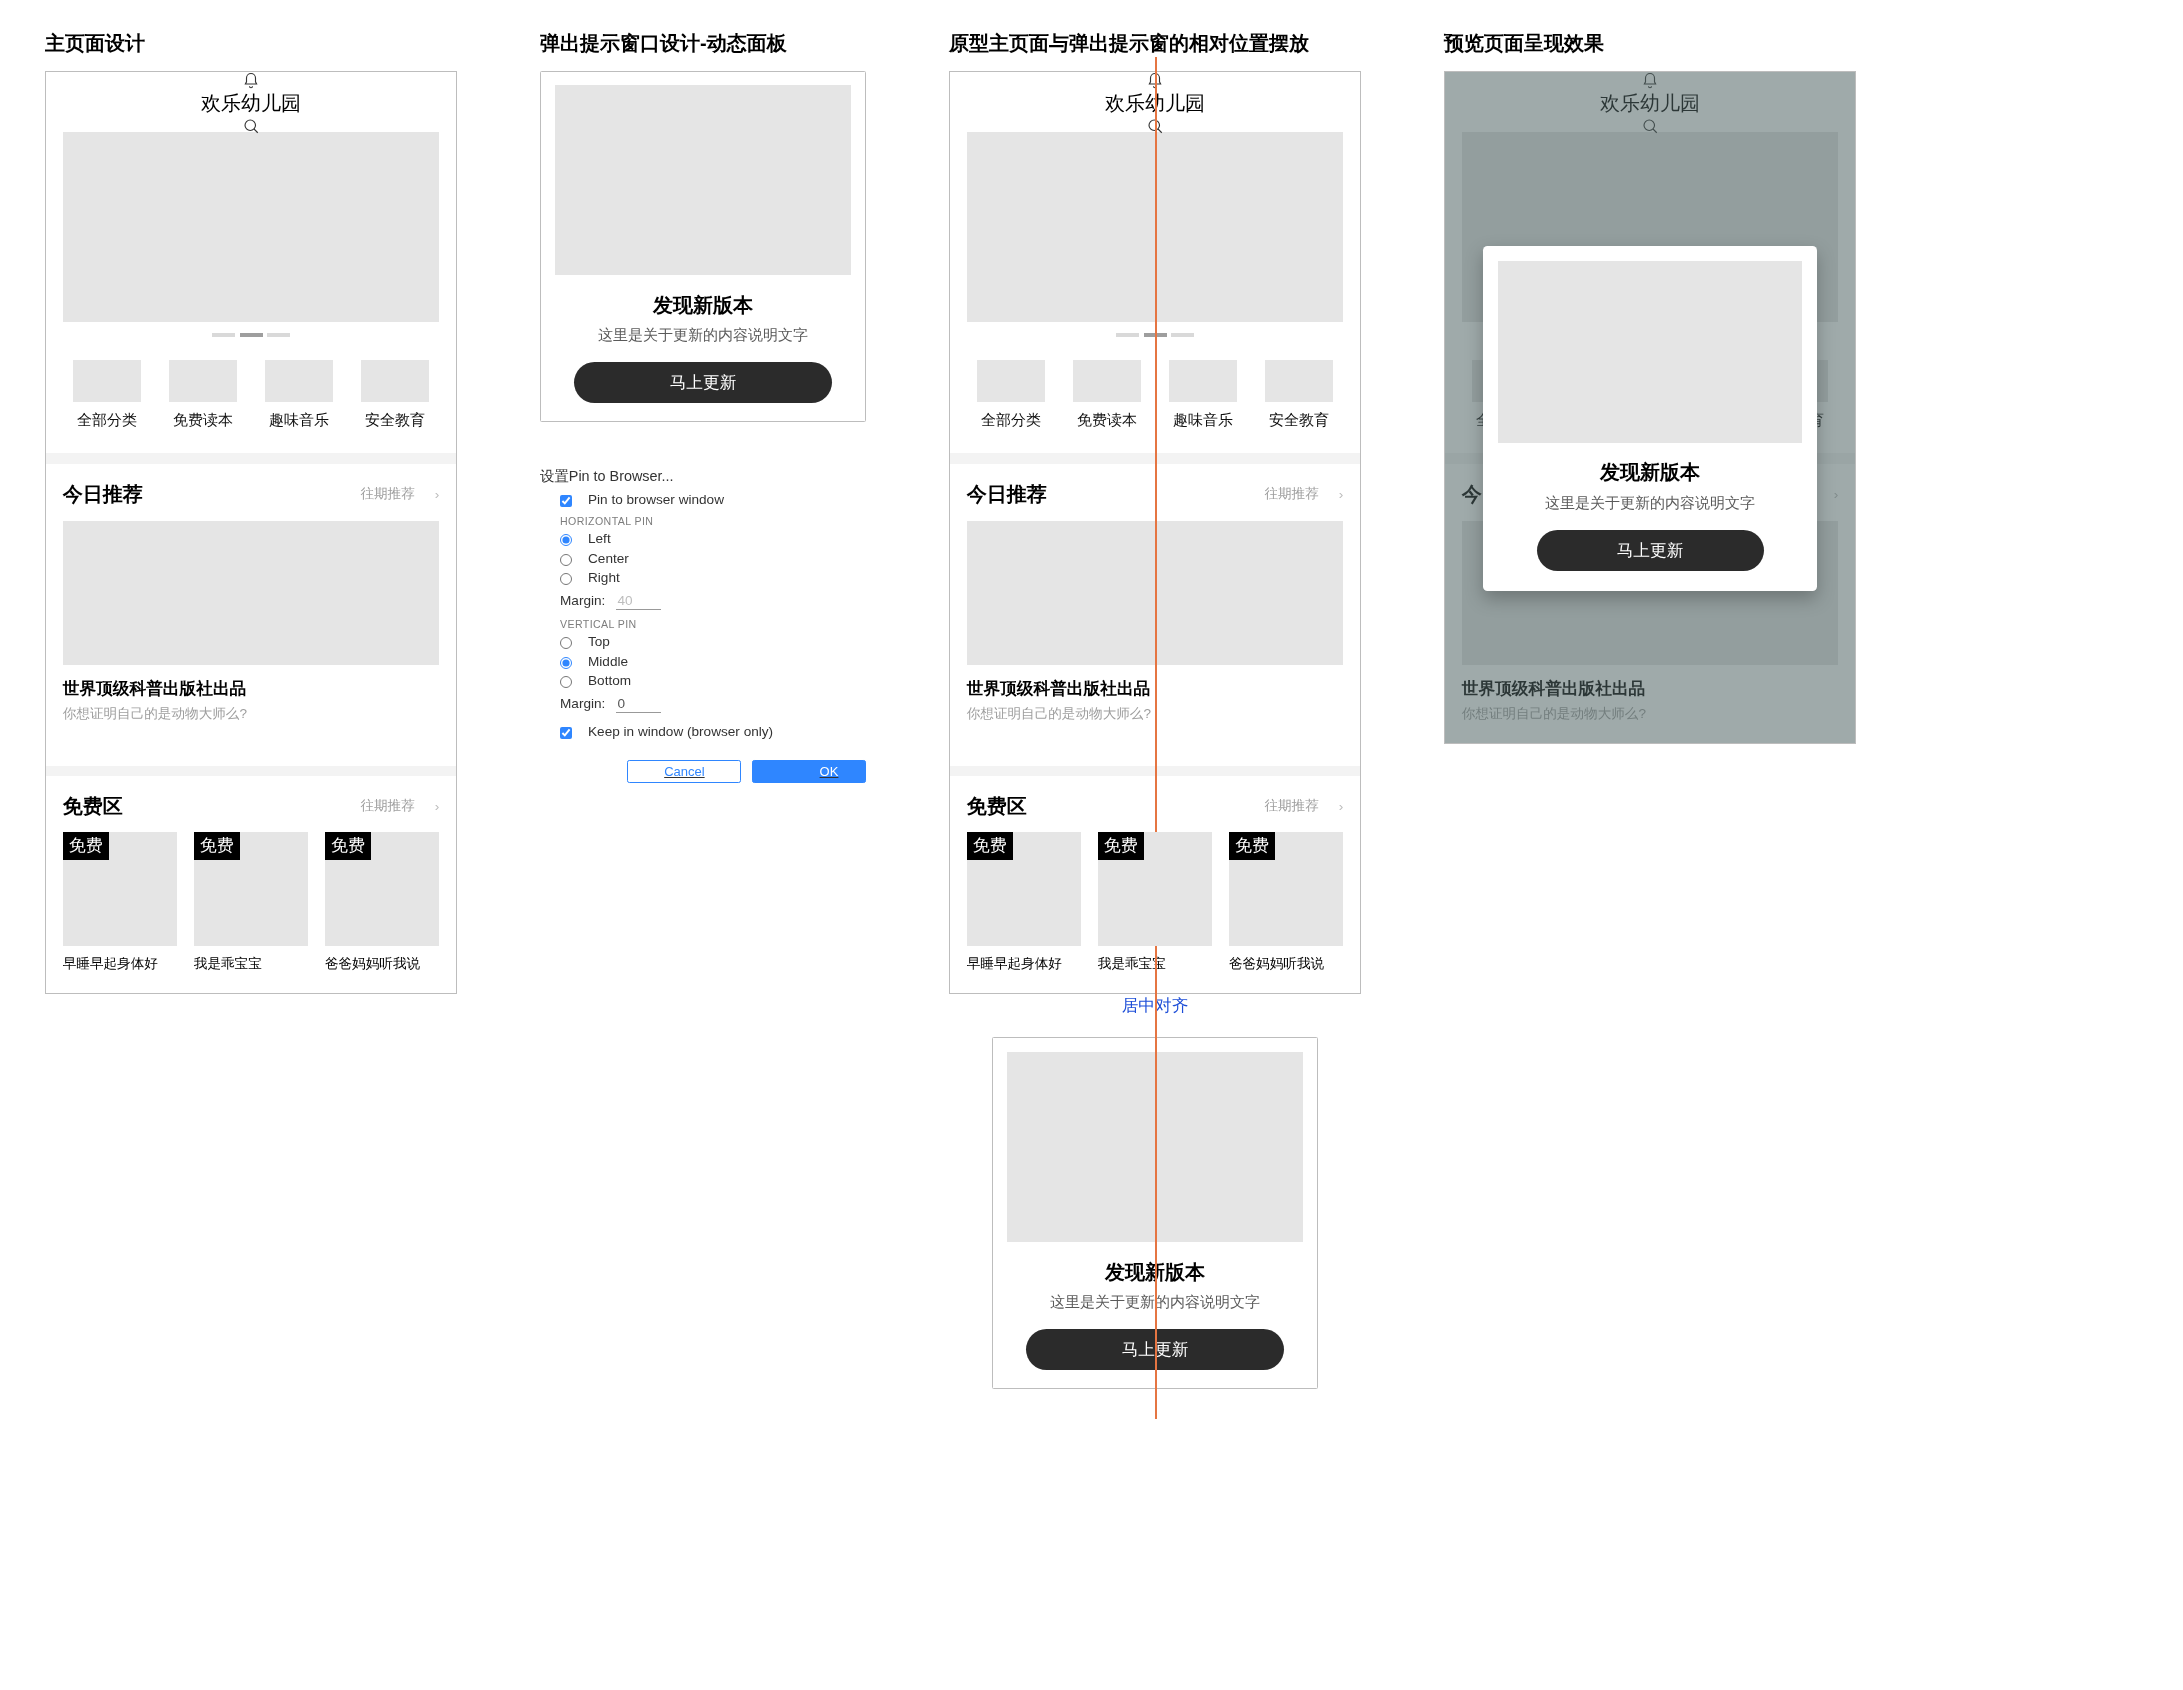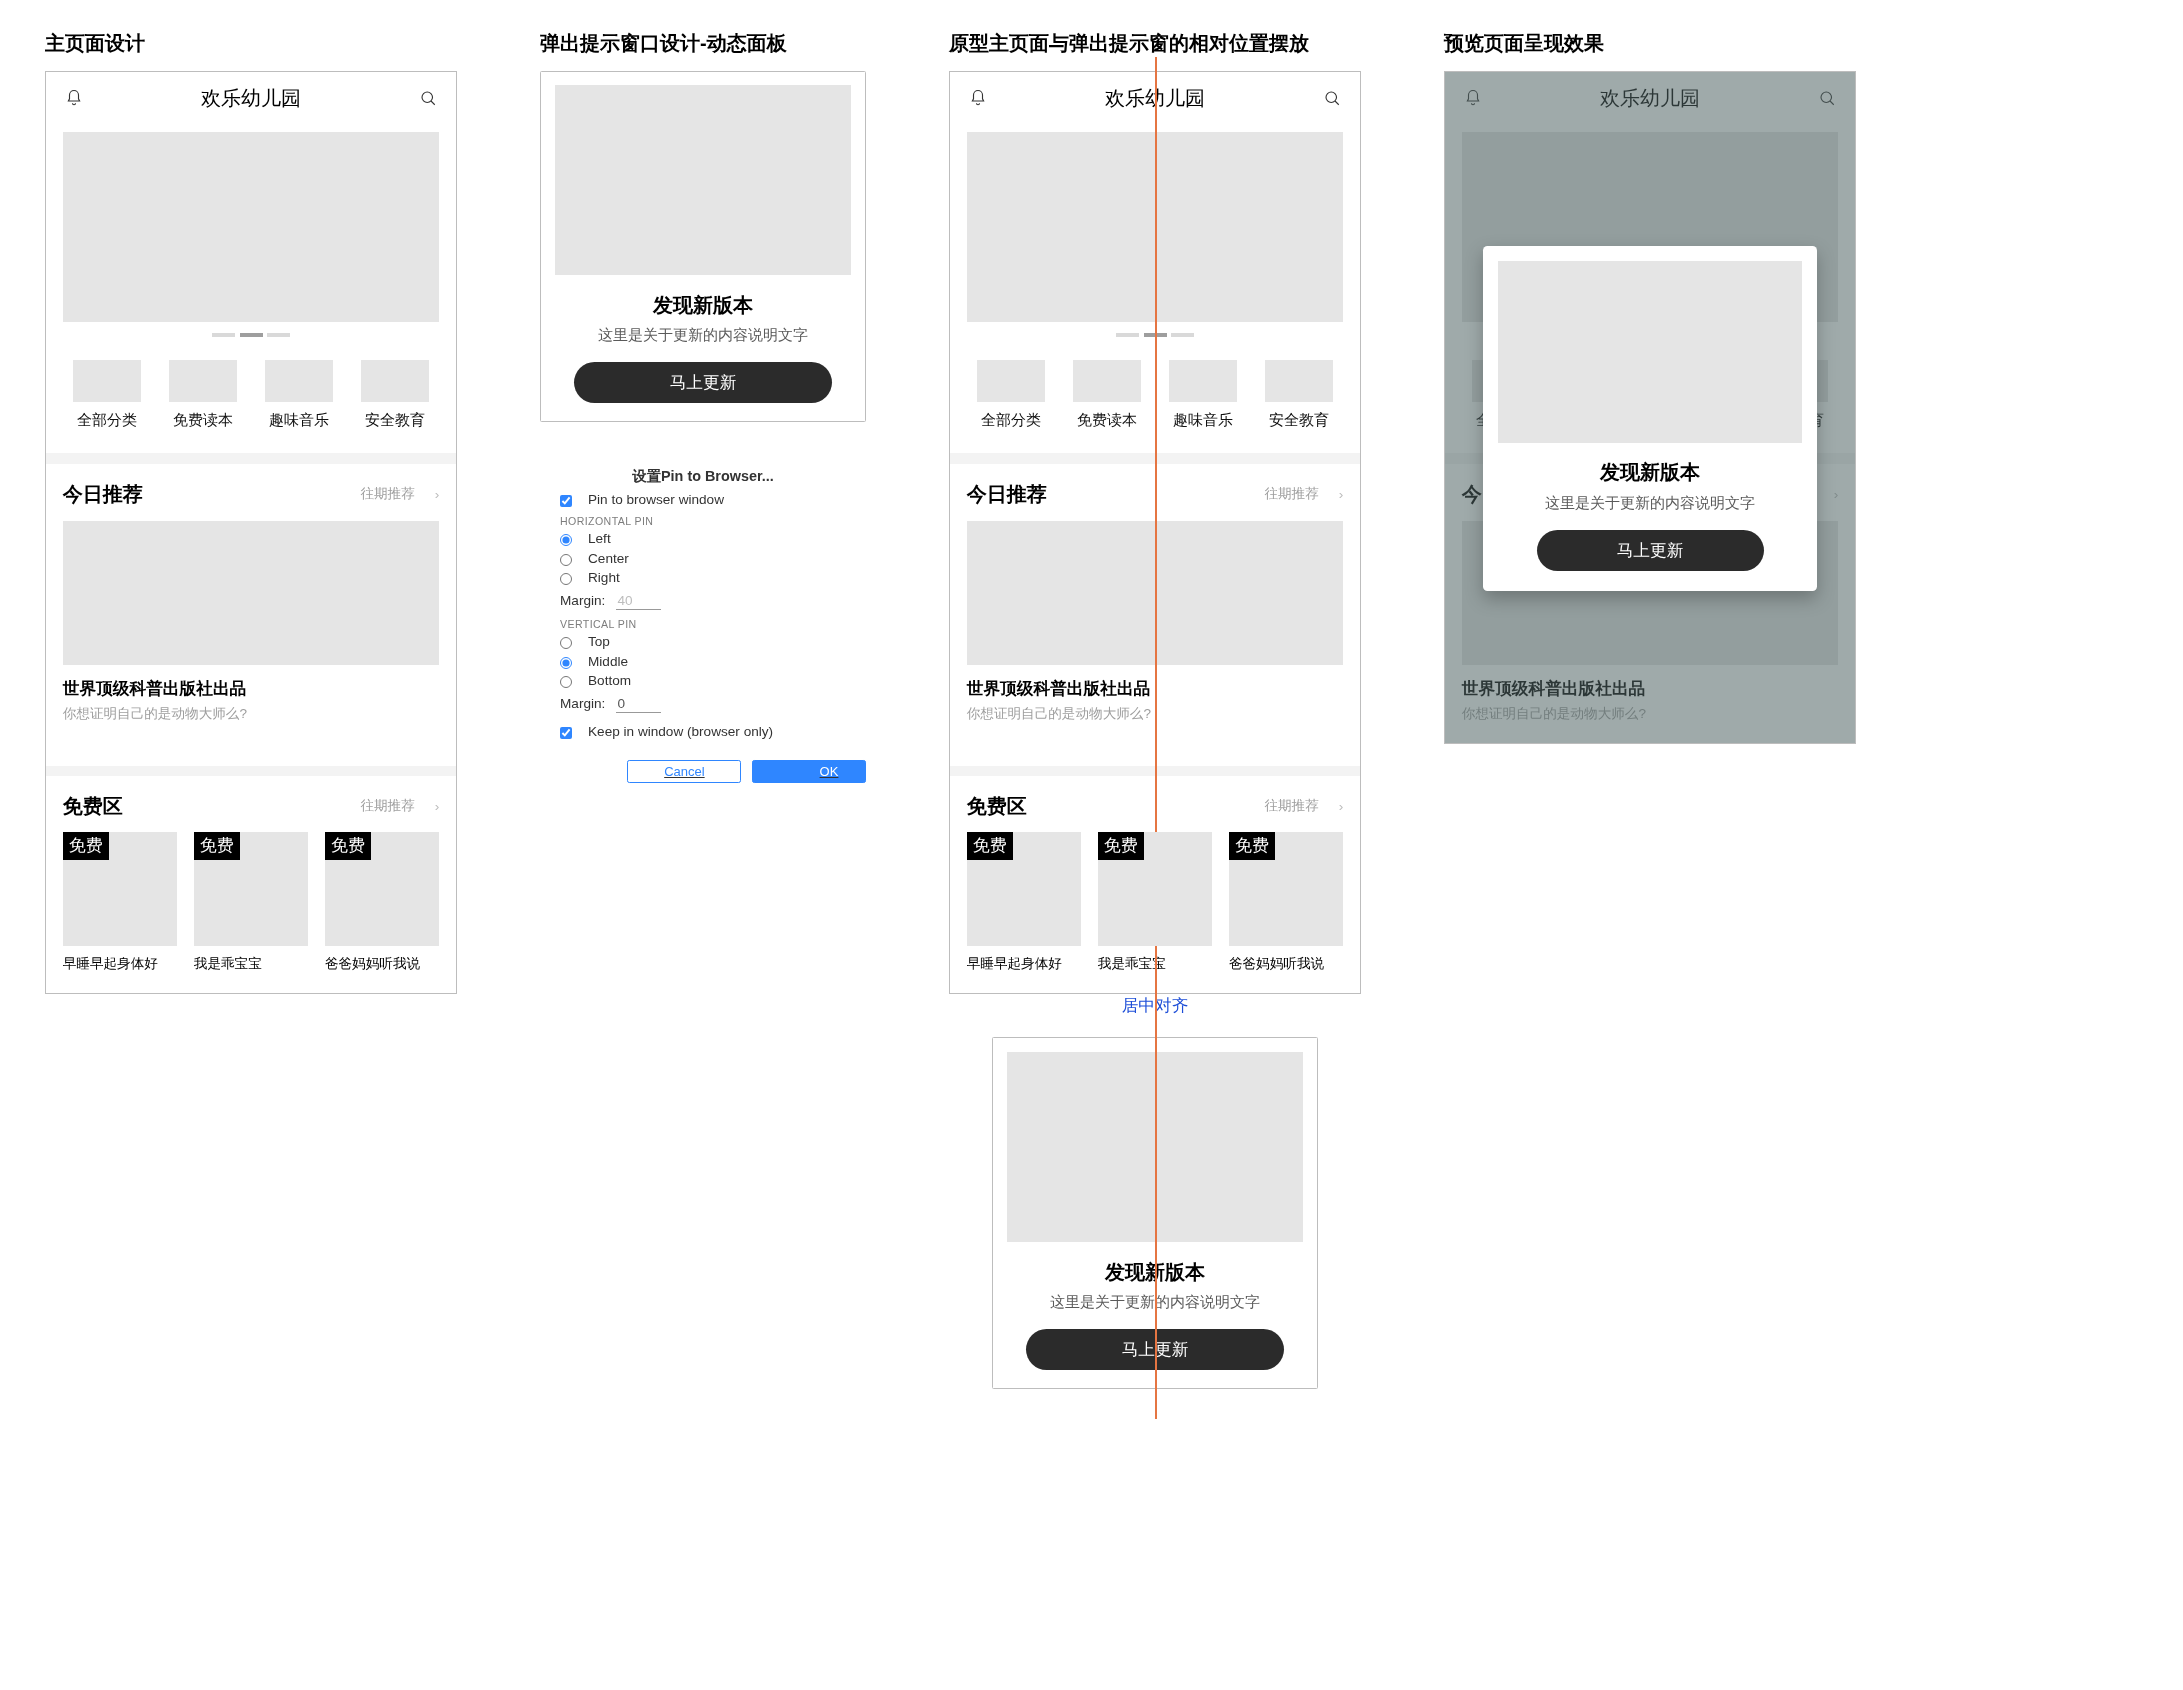--- a/index.html
+++ b/index.html
@@ -18,22 +18,23 @@
   
   .phone {
     width: 412px;
     border: 0.8px solid #bdbdbd;
     background: #ffffff;
   }
   .phone-header {
     height: 53px;
     display: flex;
     align-items: center;
-    justify-content: space-between;
+    justify-content: flex-start;
     padding: 0 16.7px;
+    flex-direction: column;
   }
   .icon-btn { width: 23px; height: 23px; display:flex;align-items:center;justify-content:center; }
   .phone-title { font-size: 20px; font-weight: 400; }
   .hero {
     margin: 7.6px 16.7px 0 16.7px;
     height: 190px;
     background: #e5e5e5;
   }
   .hero-dots { display:flex; gap:4.5px; justify-content:center; margin:10.6px 0 23px 0;}
   .dot,.dot-active{ width:23px; height:4.5px; background:#d9d9d9;}
@@ -72,21 +73,21 @@
   .popup-img { width:100%; height:190px; background:#e5e5e5; }
   .popup-title { margin-top:16.7px; font-size:20px; font-weight:600;}
   .popup-desc { margin-top:7.6px; font-size:15px; color:#5a5a5a;}
   .popup-btn {
     margin-top:16.7px; width: 258px; height:41px; border:none; border-radius:20.5px;
     background:#2b2b2b; color:#fff; font-size:16.7px; cursor:pointer;
   }
 
   
   .pin-block { margin-top: 45px; width: 326px; font-size:14.4px; color:#333;}
-  .pin-head { font-weight:700; margin-bottom:6px;text-align:center;}
+  .pin-head { font-weight:400; margin-bottom:6px;}
   .pin-body { padding-left: 20px; }
   .pin-note { font-size:13px; color:#555; line-height:1.45; margin-bottom:10.6px;}
   .pin-row { display:flex; align-items:flex-end; gap:16px; margin:4.5px 0; font-size:13.6px;}
   .pin-group-label { text-transform:uppercase; font-size:10.6px; letter-spacing:0.4px; color:#7d7d7d; margin-top:7.6px; margin-bottom:3px;}
   .pin-margin-row { display:flex; align-items:center; gap:10.6px; margin:6px 0 1.5px 0; font-size:13.6px;}
   .pin-margin-input {
     width: 45px; border:none; border-bottom:0.8px solid #999; font-size:13.6px; padding:1.5px 1.5px;
     color:#555; background:transparent;
   }
   .pin-margin-input.disabled { color:#bdbdbd; }

